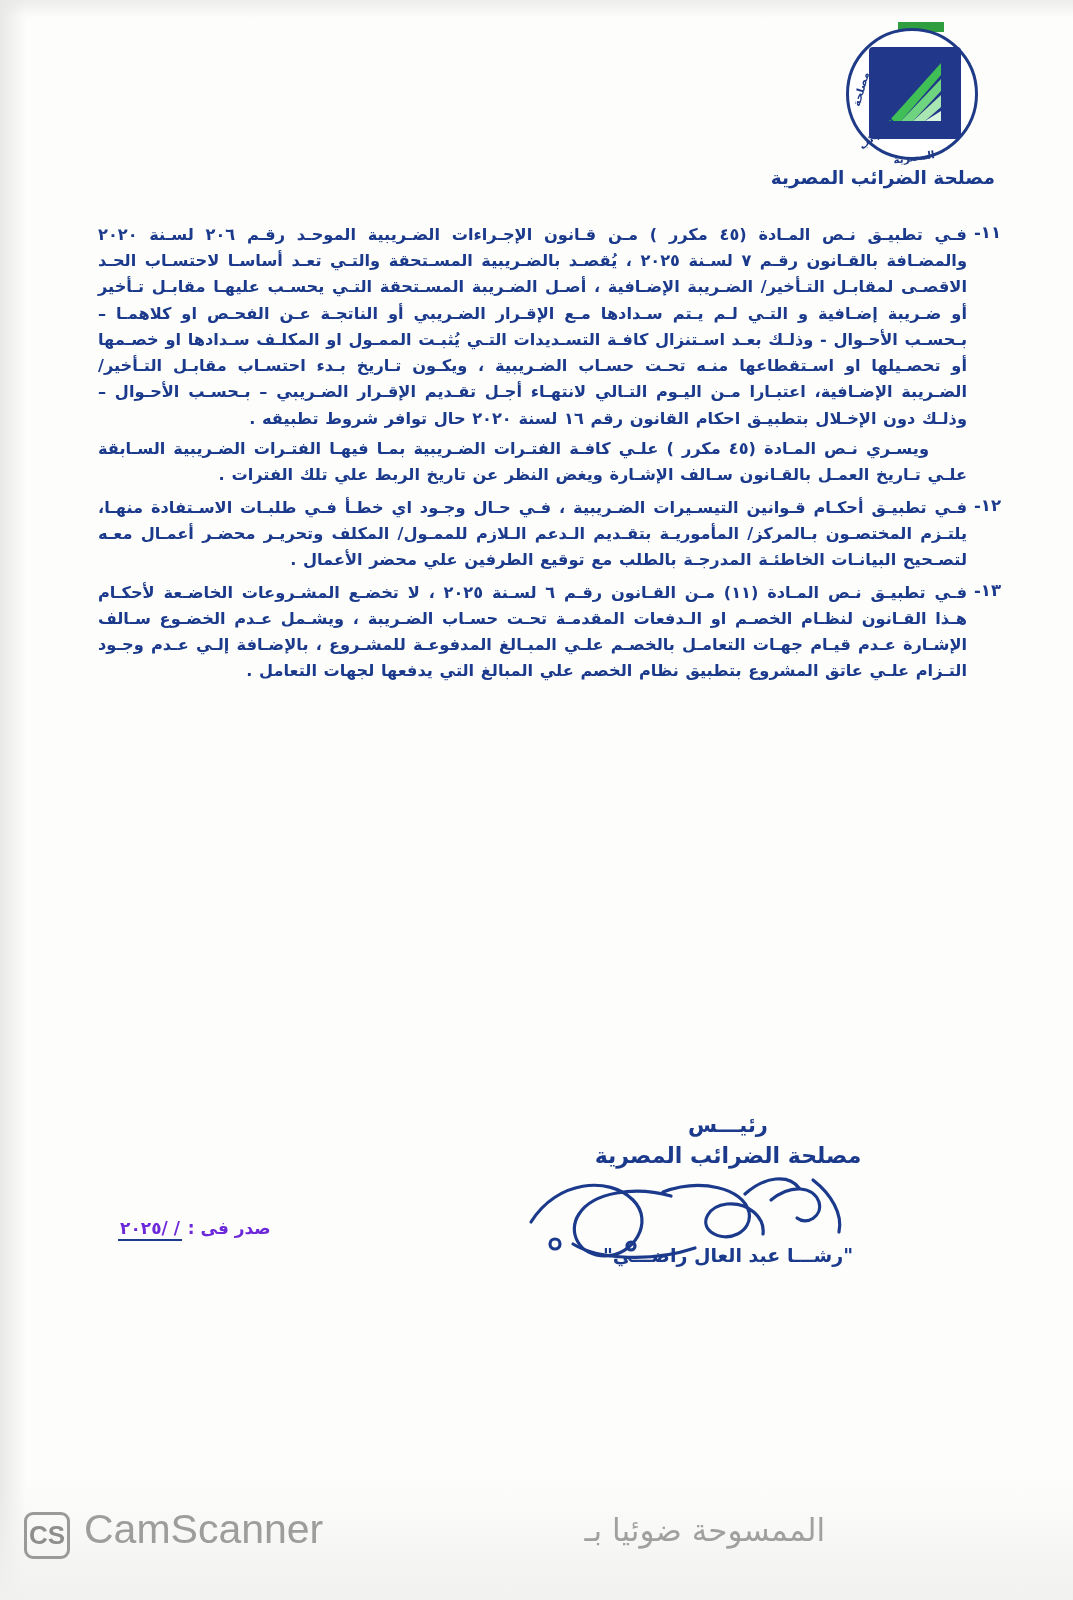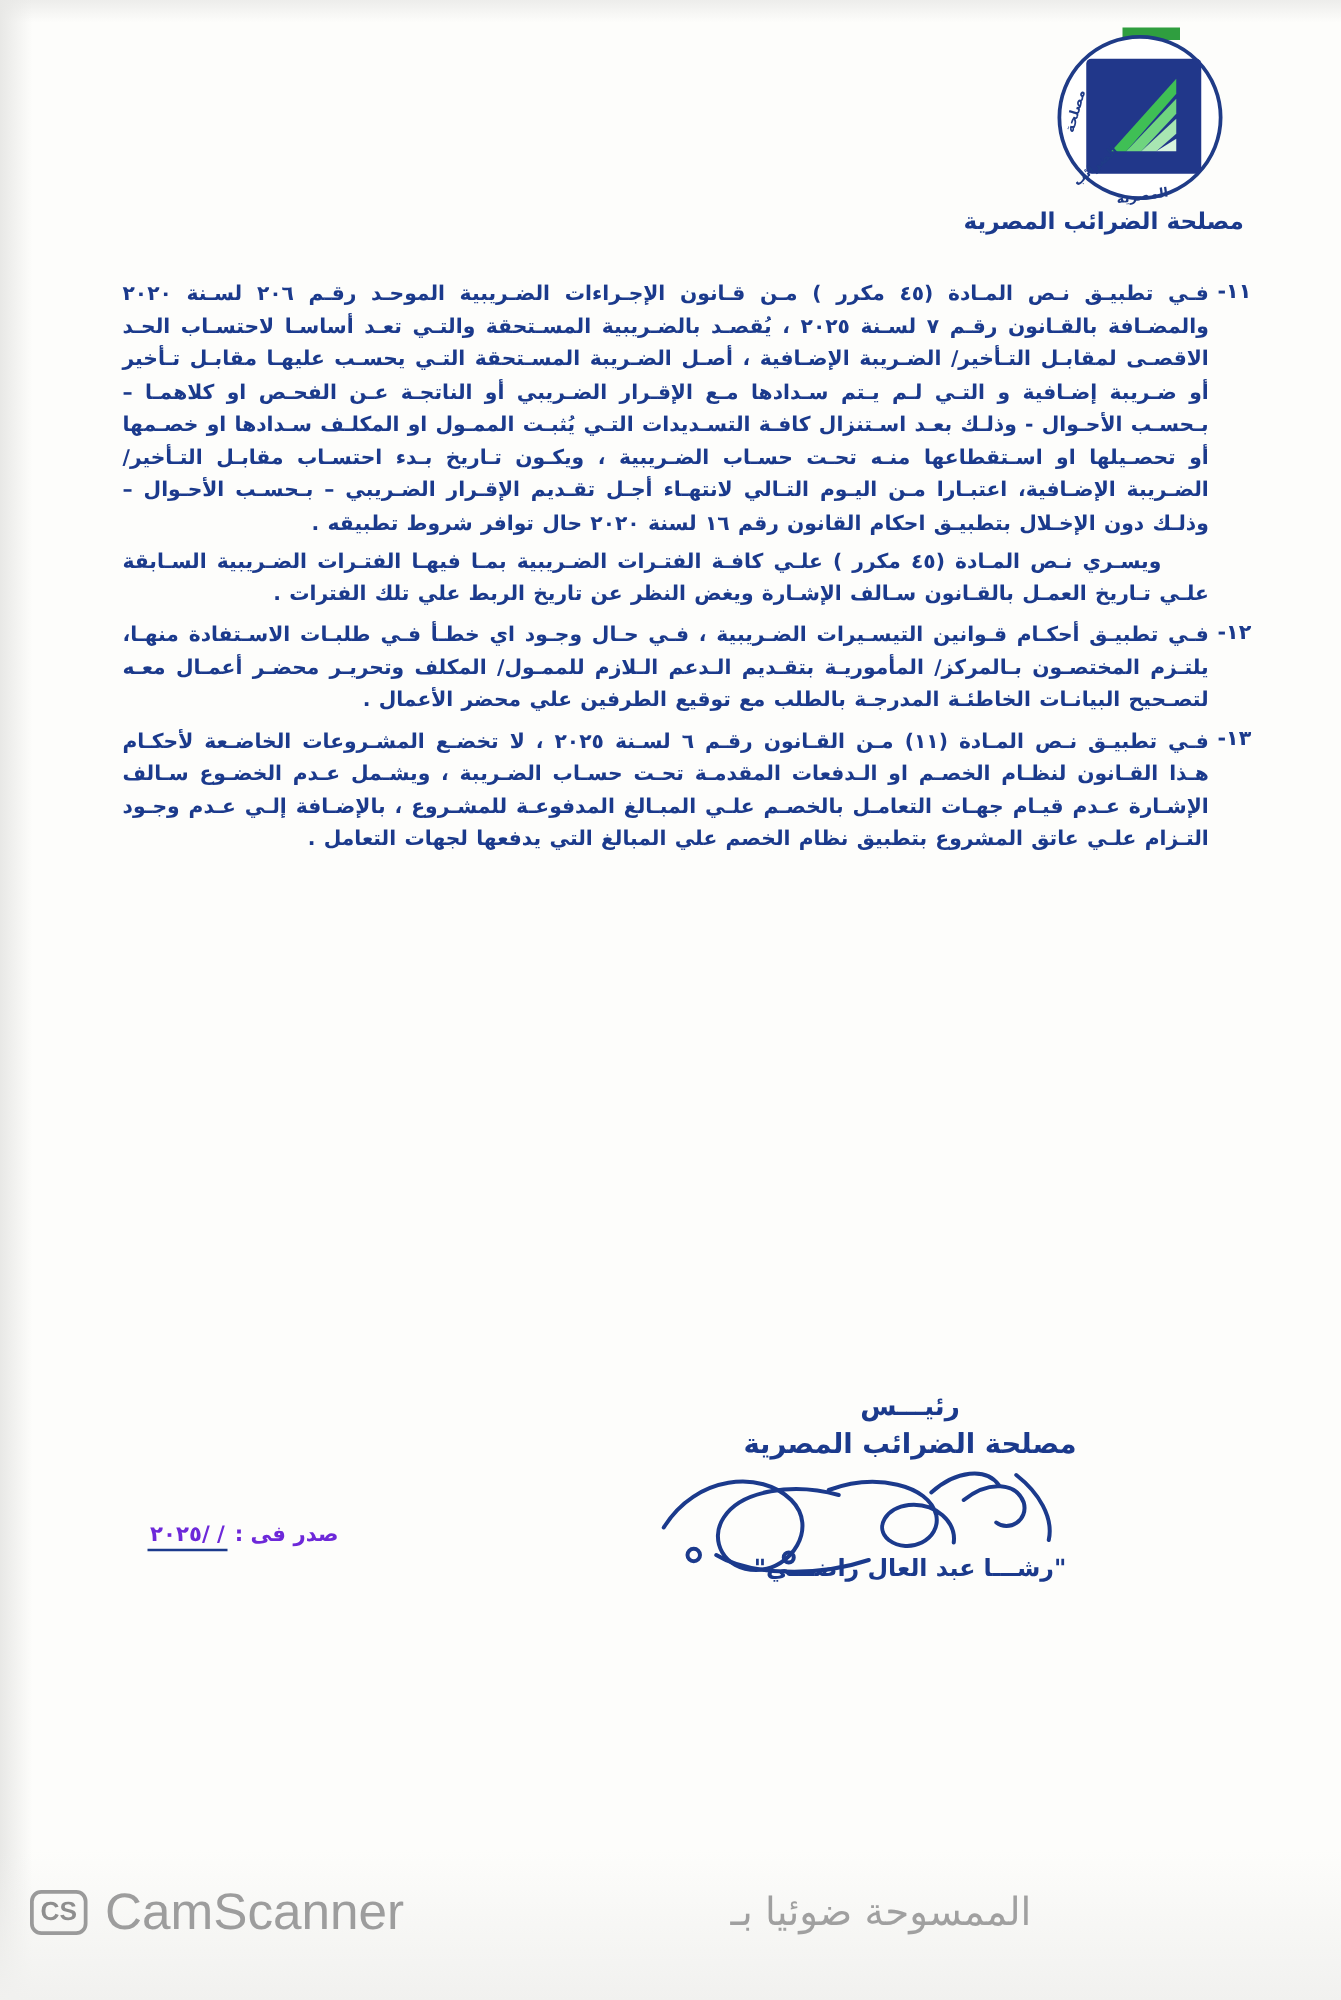--- a/index.html
+++ b/index.html
@@ -211,25 +211,25 @@
     left: 0;
     right: 0;
     bottom: 26px;
     height: 70px;
   }
   .cs-badge {
     position: absolute;
     left: 24px;
     top: 8px;
     width: 46px;
-    height: 36px;
+    height: 47px;
     border: 3px solid #9a9a9a;
     border-radius: 9px;
     color: #8e8e8e;
-    font-size: 21px;
+    font-size: 26px;
     font-weight: bold;
     display: flex;
     align-items: center;
     justify-content: center;
     font-family: "Liberation Sans", sans-serif;
     box-sizing: border-box;
   }
   .cs-word {
     position: absolute;
     left: 84px;

